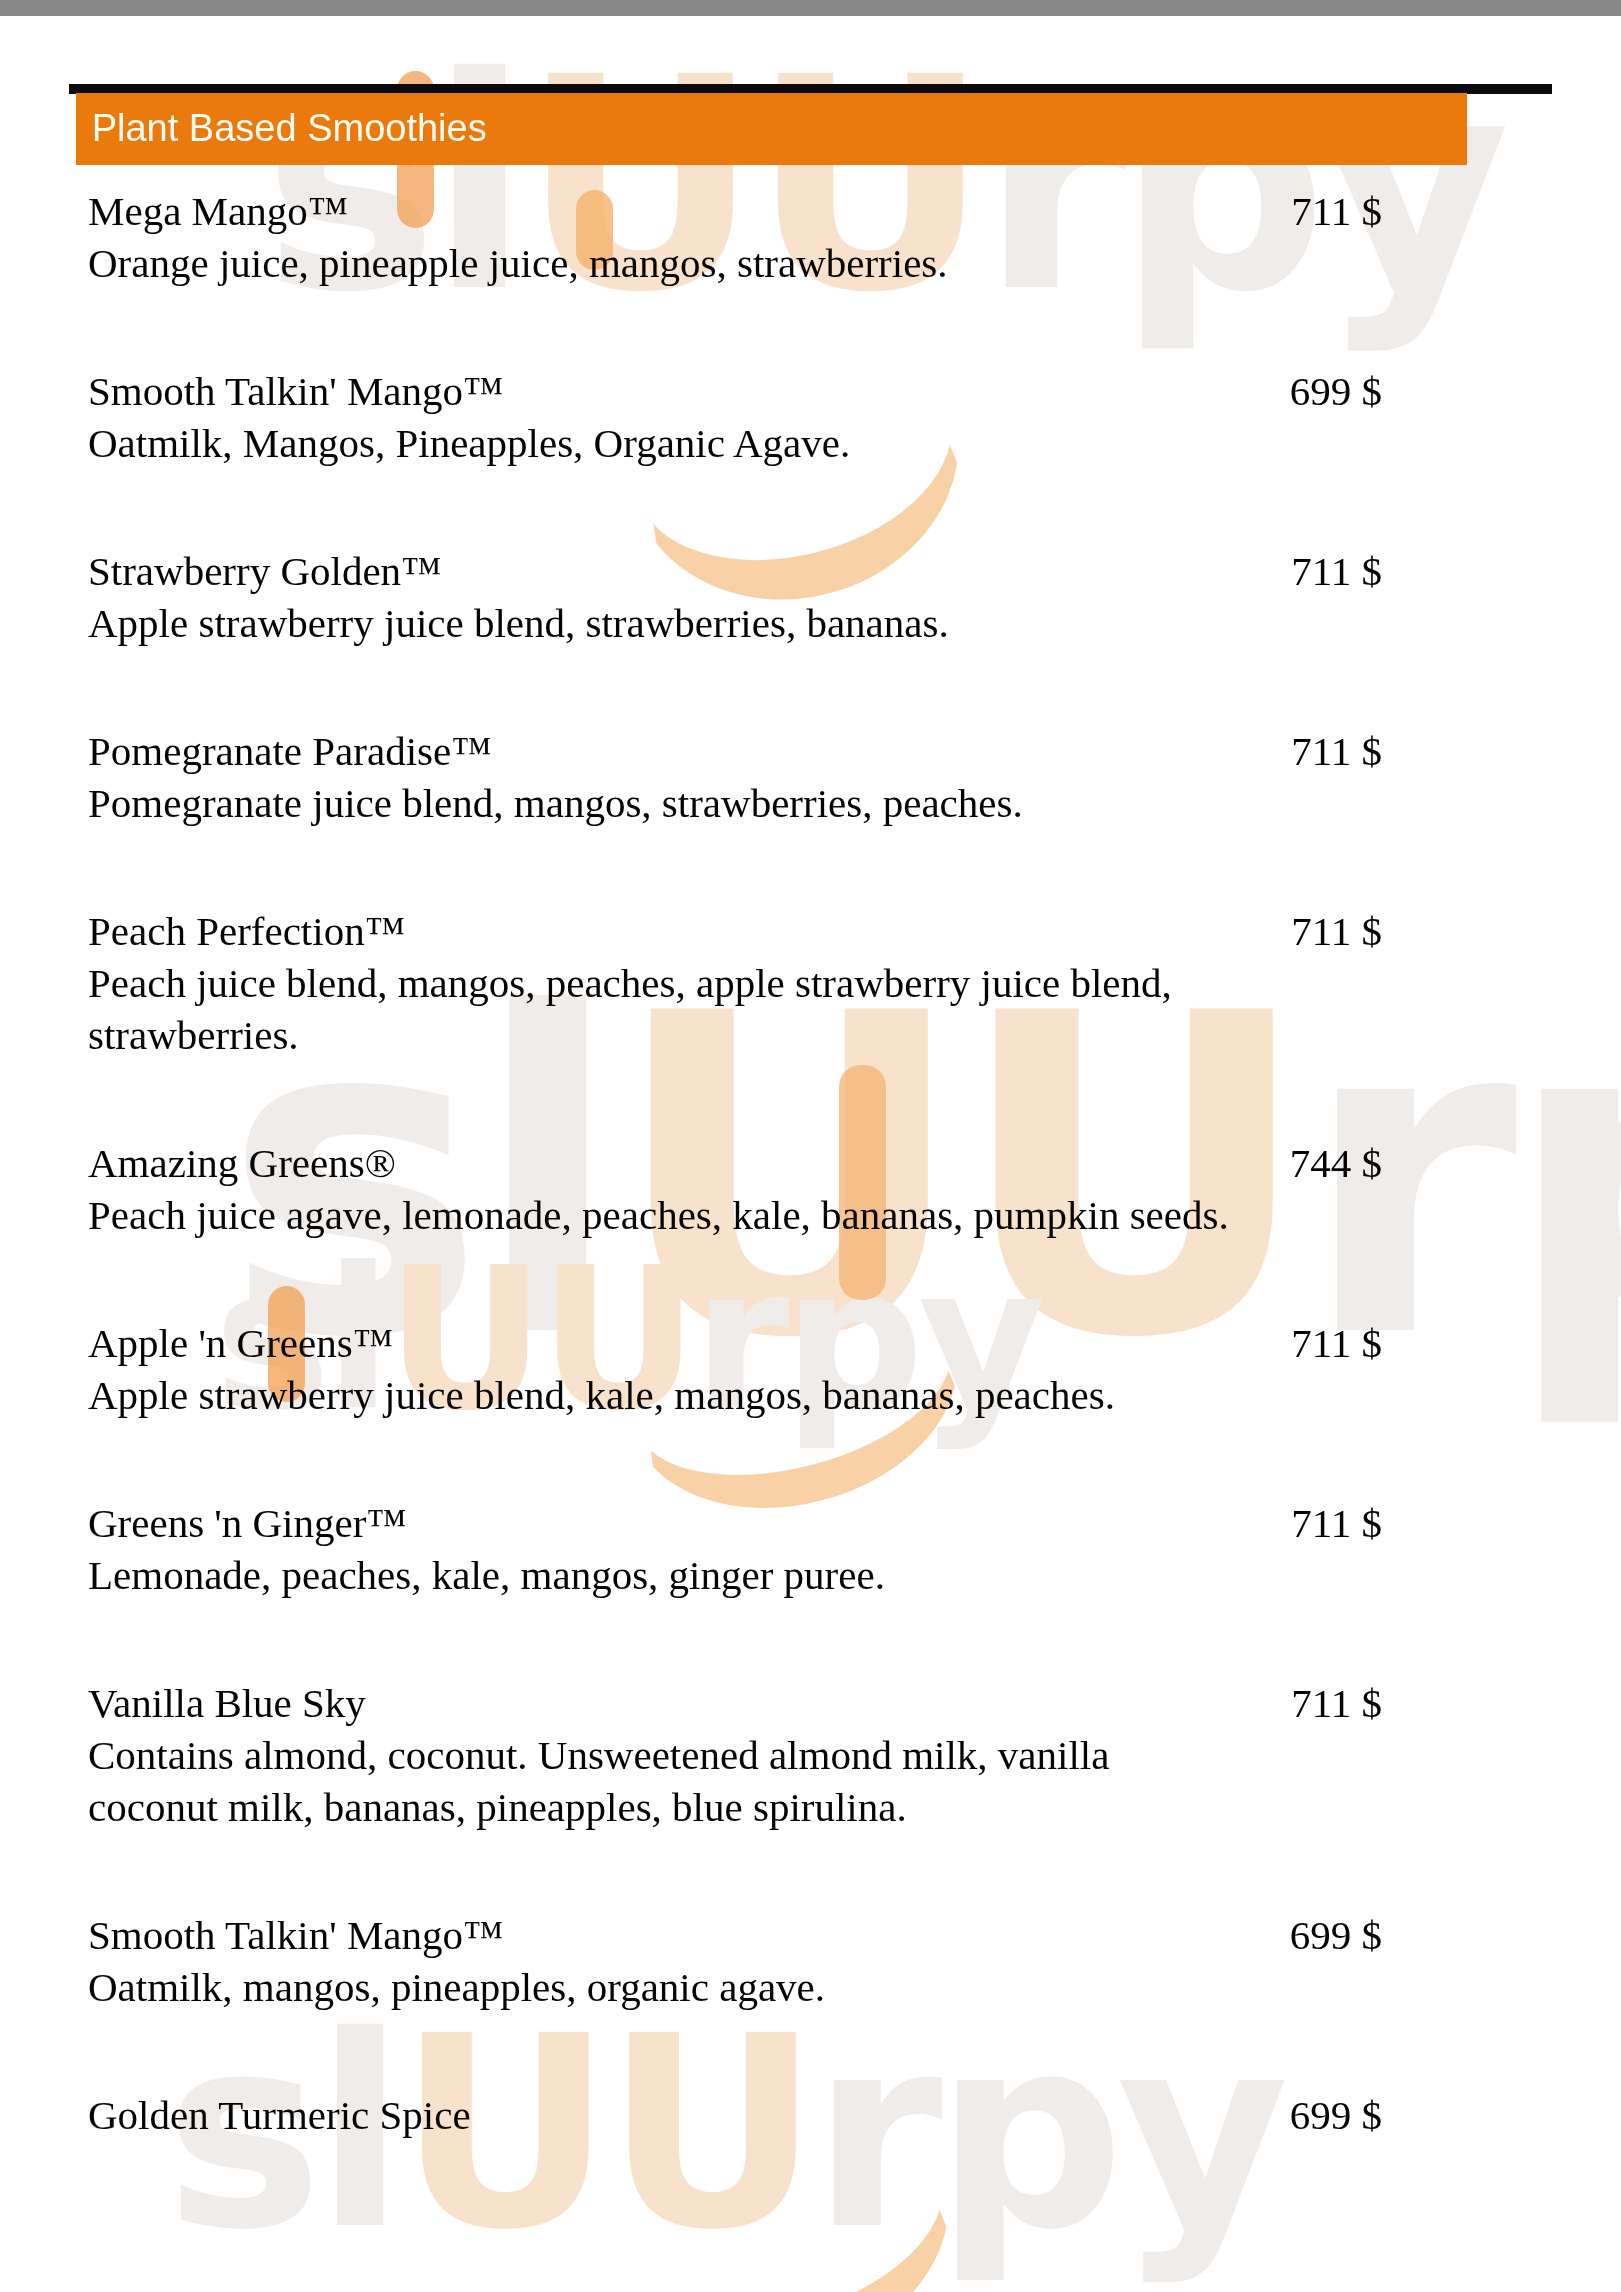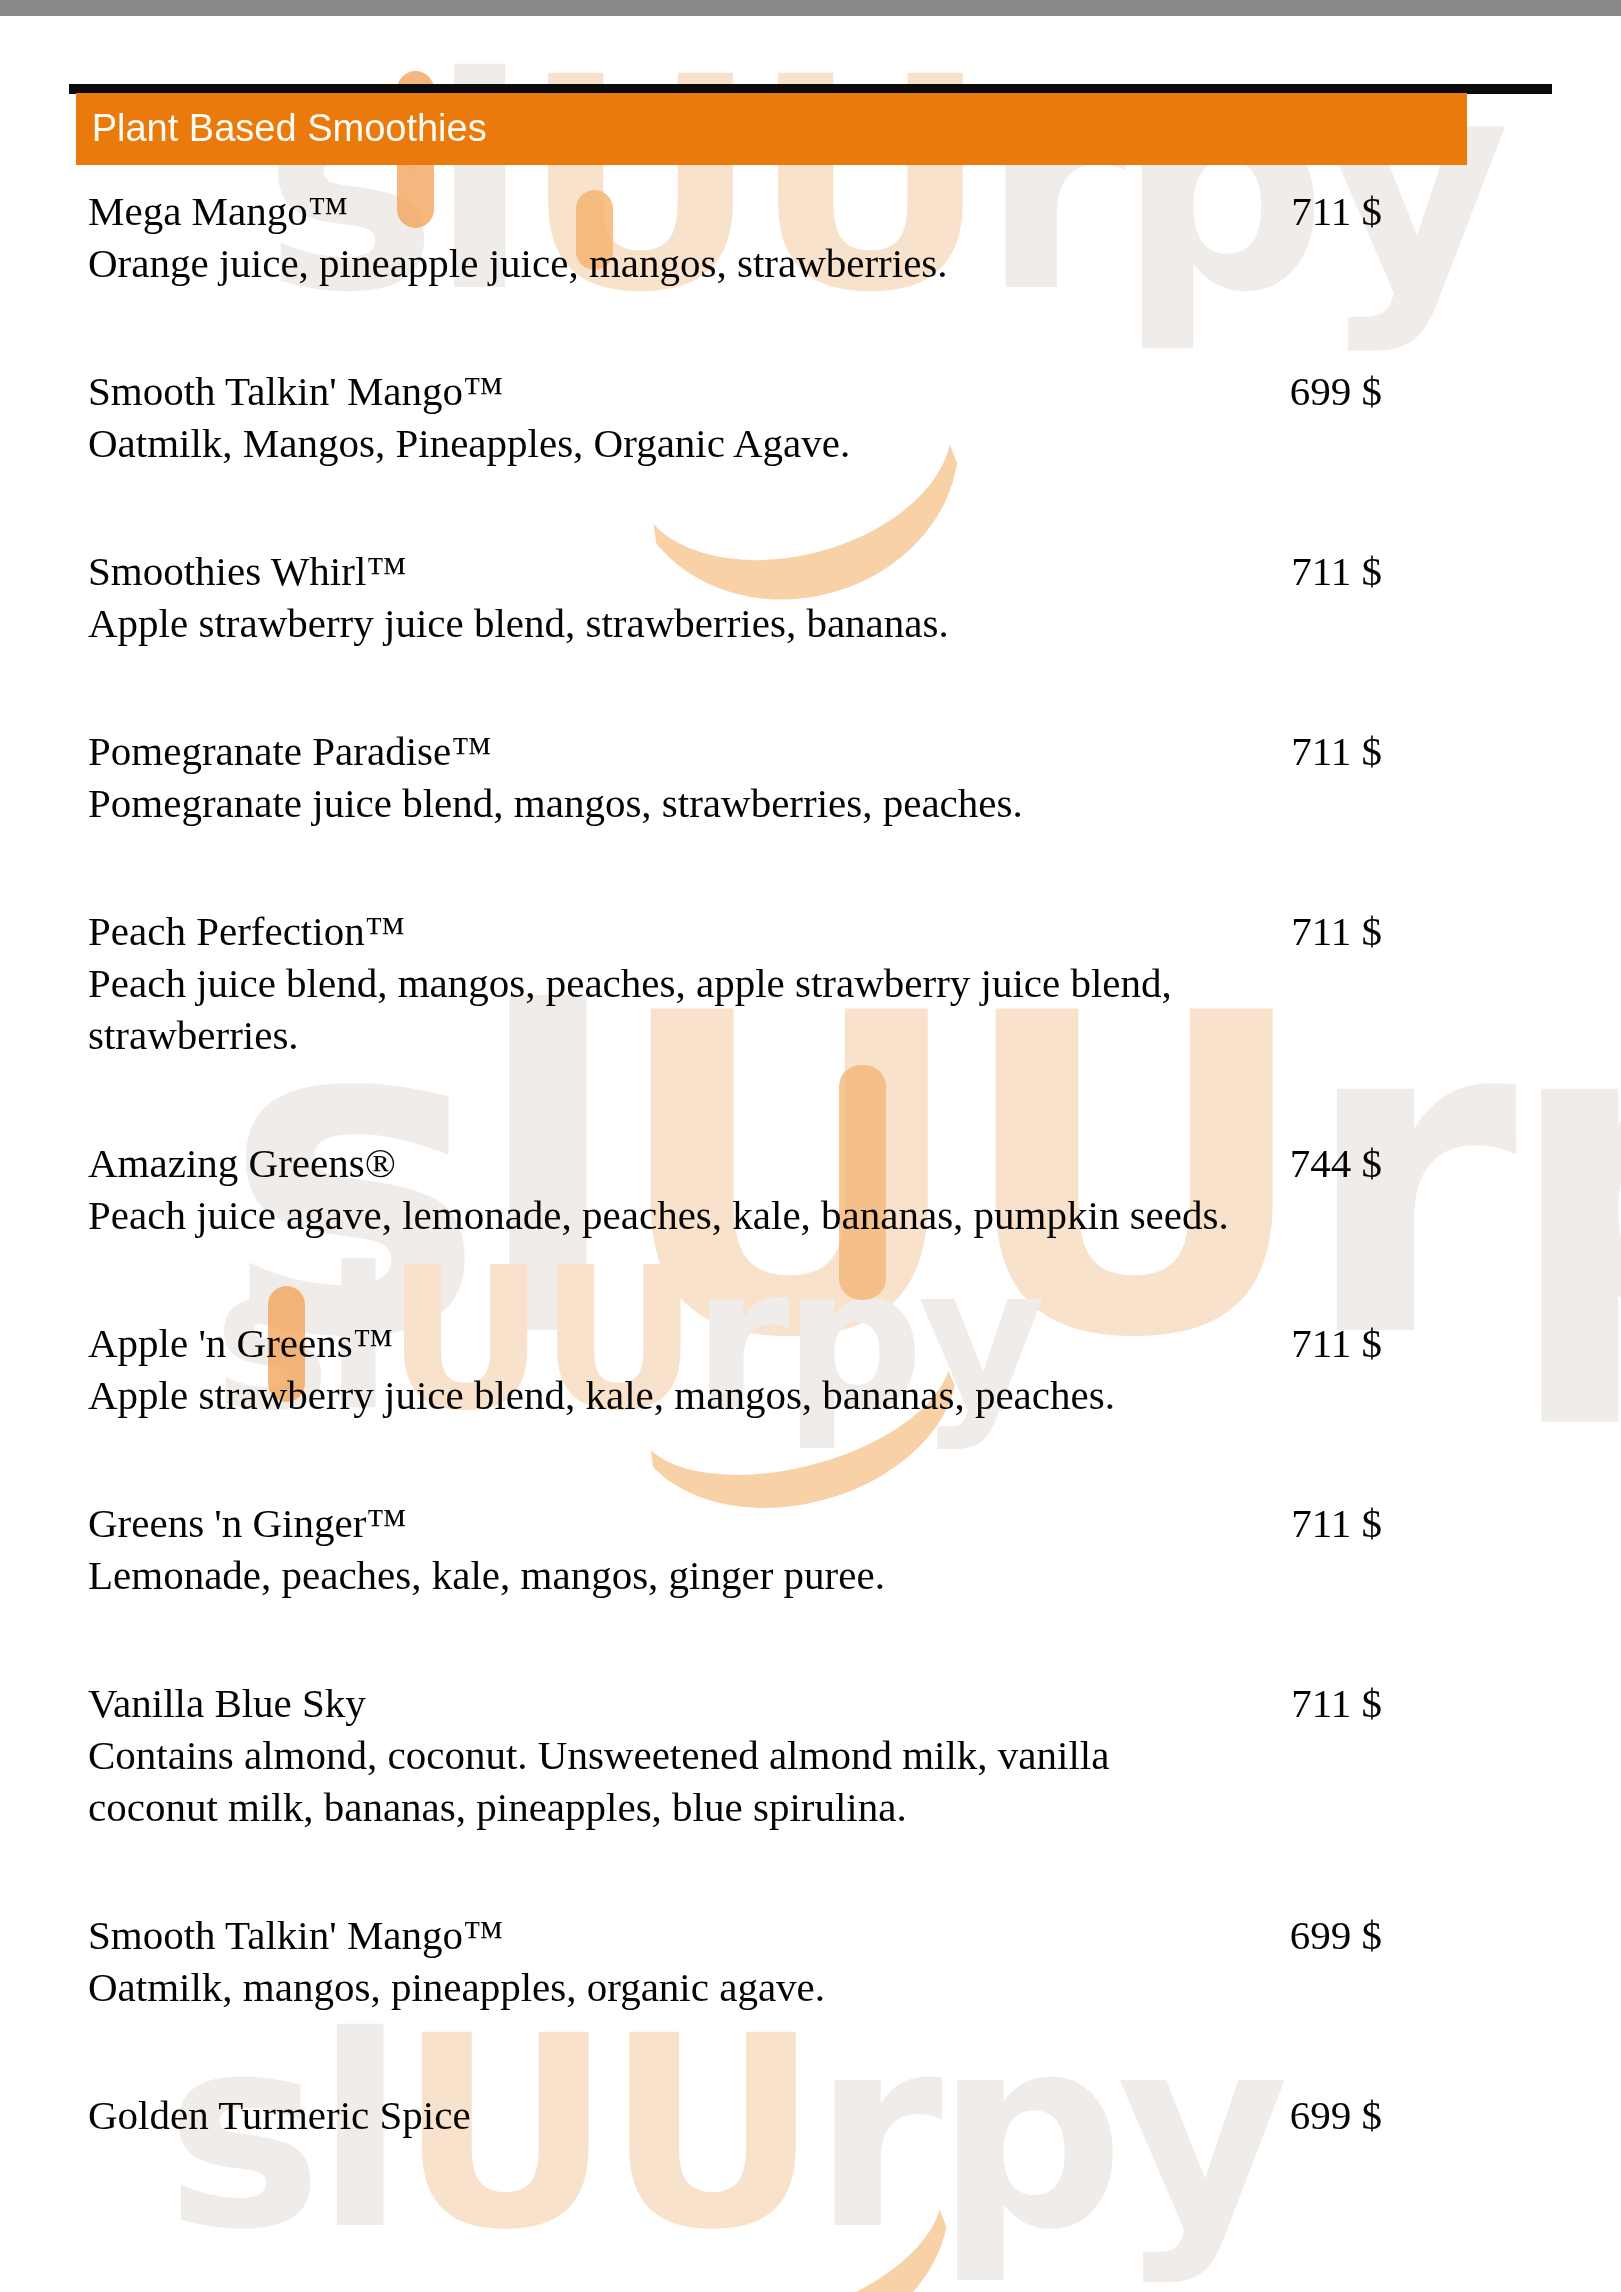--- a/index.html
+++ b/index.html
@@ -121,21 +121,21 @@
         </div>
         <div class="item">
           <div class="item-head">
             <span class="item-title">Smooth Talkin' Mango™</span>
             <span class="item-price">699 $</span>
           </div>
           <div class="item-desc">Oatmilk, Mangos, Pineapples, Organic Agave.</div>
         </div>
         <div class="item">
           <div class="item-head">
-            <span class="item-title">Smoothies Whirl™</span>
+            <span class="item-title">Strawberry Golden™</span>
             <span class="item-price">711 $</span>
           </div>
           <div class="item-desc">Apple strawberry juice blend, strawberries, bananas.</div>
         </div>
         <div class="item">
           <div class="item-head">
             <span class="item-title">Pomegranate Paradise™</span>
             <span class="item-price">711 $</span>
           </div>
           <div class="item-desc">Pomegranate juice blend, mangos, strawberries, peaches.</div>

